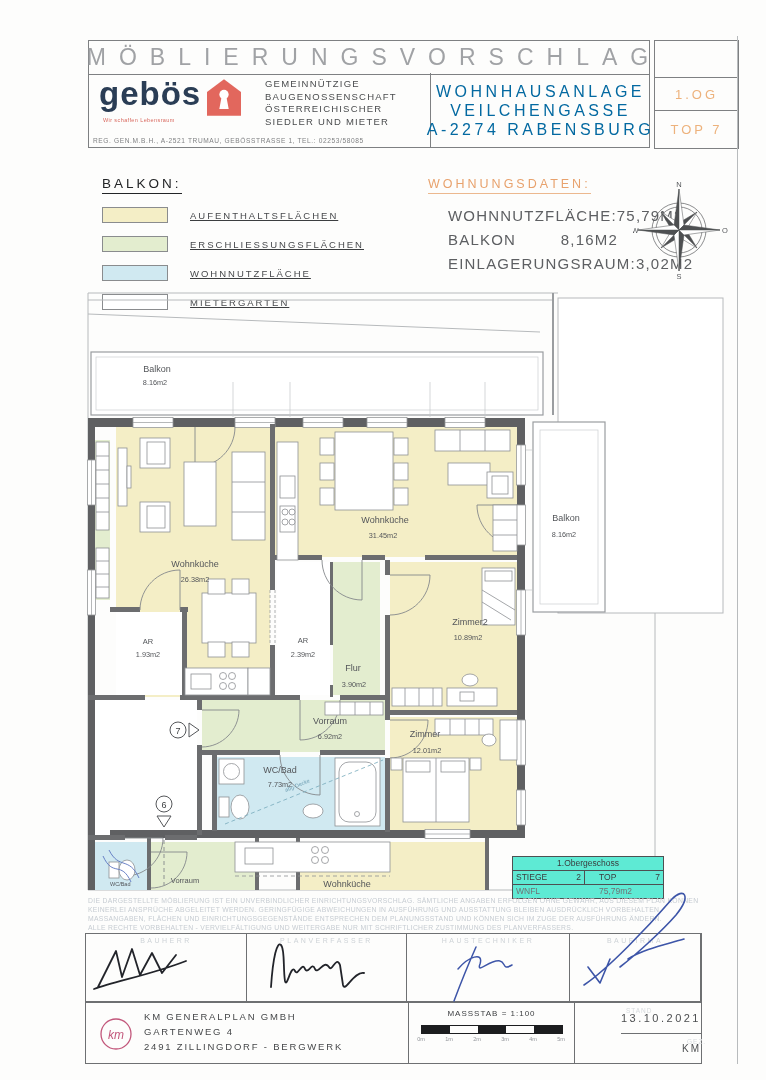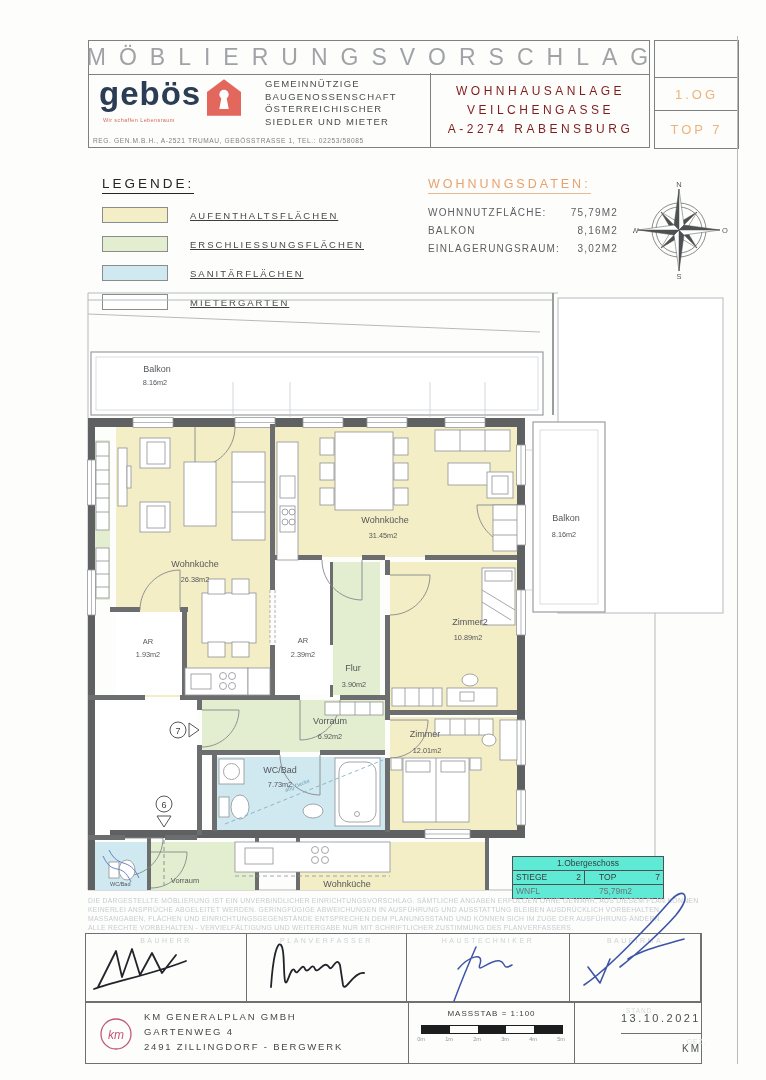--- a/index.html
+++ b/index.html
@@ -7,42 +7,42 @@
         font-family:"Liberation Sans",sans-serif;color:#3c3e40;}
   .abs{position:absolute;}
   
   .title-box{left:88px;top:40px;width:560px;height:33px;border:1.5px solid #7e8082;
              display:flex;align-items:center;justify-content:center;}
   .title-text{font-size:23px;letter-spacing:13px;color:#a0a2a5;font-weight:400;padding-left:10px;}
   .logo-box{left:88px;top:73px;width:560px;height:74px;border:1.5px solid #7e8082;border-top:none;}
   .logo-left{position:absolute;left:0;top:0;width:341px;height:74px;}
   .logo-right{position:absolute;left:341px;top:0;width:219px;height:74px;border-left:1.5px solid #7e8082;
               display:flex;flex-direction:column;align-items:center;justify-content:center;}
-  .proj-line{font-size:12px;letter-spacing:3.5px;color:#7f1d1d;line-height:19px;white-space:nowrap;}
+  .proj-line{font-size:16px;letter-spacing:3.5px;color:#0369a1;line-height:19px;white-space:nowrap;}
   .gebos{position:absolute;left:10px;top:2px;font-size:33px;font-weight:bold;color:#2a3d55;letter-spacing:1px;}
   .tagline{position:absolute;left:14px;top:44px;font-size:5.5px;color:#d96a60;letter-spacing:.4px;}
   .house-icon{position:absolute;left:118px;top:5px;}
   .org-lines{position:absolute;left:160px;top:5px;font-size:9.5px;letter-spacing:1.2px;color:#4a4c4e;line-height:12.5px;white-space:nowrap;margin-left:16px;}
   .reg-line{position:absolute;left:4px;bottom:3px;font-size:6.6px;letter-spacing:.6px;color:#808284;white-space:nowrap;}
   .corner-box{left:654px;top:40px;width:83px;height:107px;border:1.5px solid #7e8082;display:flex;flex-direction:column;}
   .corner-cell{border-bottom:1.5px solid #7e8082;flex:0 0 32px;display:flex;align-items:center;justify-content:center;
                font-size:13px;letter-spacing:3px;color:#edb27c;}
   .corner-cell:first-child{flex:0 0 36px;}
   .corner-cell:last-child{border-bottom:none;flex:1;}
   
   .legend{left:102px;top:174px;}
   .legend-title{font-size:13.5px;letter-spacing:3px;color:#232527;border-bottom:1.6px solid #232527;
                 display:inline-block;padding-bottom:2px;}
   .legend-row{display:flex;align-items:center;margin-top:13px;height:16px;text-decoration:underline;}
   .swatch{width:64px;height:14px;border:1px solid #8a8c8e;flex:0 0 64px;}
   .legend-label{font-size:9.5px;letter-spacing:2px;color:#47494c;margin-left:22px;white-space:nowrap;}
   .wdata{left:428px;top:174px;width:190px;}
   .wdata-title{font-size:12.5px;letter-spacing:3px;color:#e8a26d;border-bottom:1.3px solid #ecb88e;
                display:inline-block;padding-bottom:2px;margin-bottom:6px;}
-  .wdata-row{display:flex;justify-content:space-between;font-size:10px;letter-spacing:1.2px;color:#5d5f62;margin-top:7px;white-space:nowrap;}
+  .wdata-row{display:flex;justify-content:space-between;font-size:15px;letter-spacing:1.2px;color:#5d5f62;margin-top:7px;white-space:nowrap;margin-left:20px;}
   
   .rl{font-size:9px;fill:#54565a;text-anchor:middle;}
   .ra{font-size:7.3px;fill:#54565a;text-anchor:middle;}
   .rl2{font-size:7.5px;fill:#54565a;text-anchor:middle;}
   
   .info-table{left:512px;top:856px;width:150px;border:1px solid #4e5052;font-size:8.5px;color:#3a3c3e;background:#5eead4;}
   .info-r1{border-bottom:1px solid #4e5052;text-align:center;height:13px;line-height:13px;}
   .info-r{display:flex;border-bottom:1px solid #4e5052;height:13px;line-height:13px;gap:11px;}
   .info-r:last-child{border-bottom:none;color:#6f7275;}
   .info-c1{flex:0 0 72px;border-right:1px solid #4e5052;display:flex;justify-content:space-between;padding:0 3px;box-sizing:border-box;}
@@ -107,32 +107,32 @@
     </div>
   </div>
 
   <div class="abs corner-box">
     <div class="corner-cell"></div>
     <div class="corner-cell">1.OG</div>
     <div class="corner-cell">TOP 7</div>
   </div>
 
   <div class="abs legend">
-    <div class="legend-title">LEGENDE:</div>
+    <div class="legend-title">BALKON:</div>
     <div class="legend-row">
       <div class="swatch" style="background: rgb(244, 238, 198);"></div>
       <div class="legend-label">AUFENTHALTSFLÄCHEN</div>
     </div>
     <div class="legend-row">
       <div class="swatch" style="background: rgb(227, 237, 207);"></div>
       <div class="legend-label">ERSCHLIESSUNGSFLÄCHEN</div>
     </div>
     <div class="legend-row">
       <div class="swatch" style="background: rgb(208, 233, 241);"></div>
-      <div class="legend-label">SANITÄRFLÄCHEN</div>
+      <div class="legend-label">WOHNNUTZFLÄCHE</div>
     </div>
     <div class="legend-row">
       <div class="swatch" style="background: rgb(255, 255, 255);"></div>
       <div class="legend-label">MIETERGARTEN</div>
     </div>
   </div>
 
   <div class="abs wdata">
     <div class="wdata-title">WOHNUNGSDATEN:</div>
     <div class="wdata-row">

